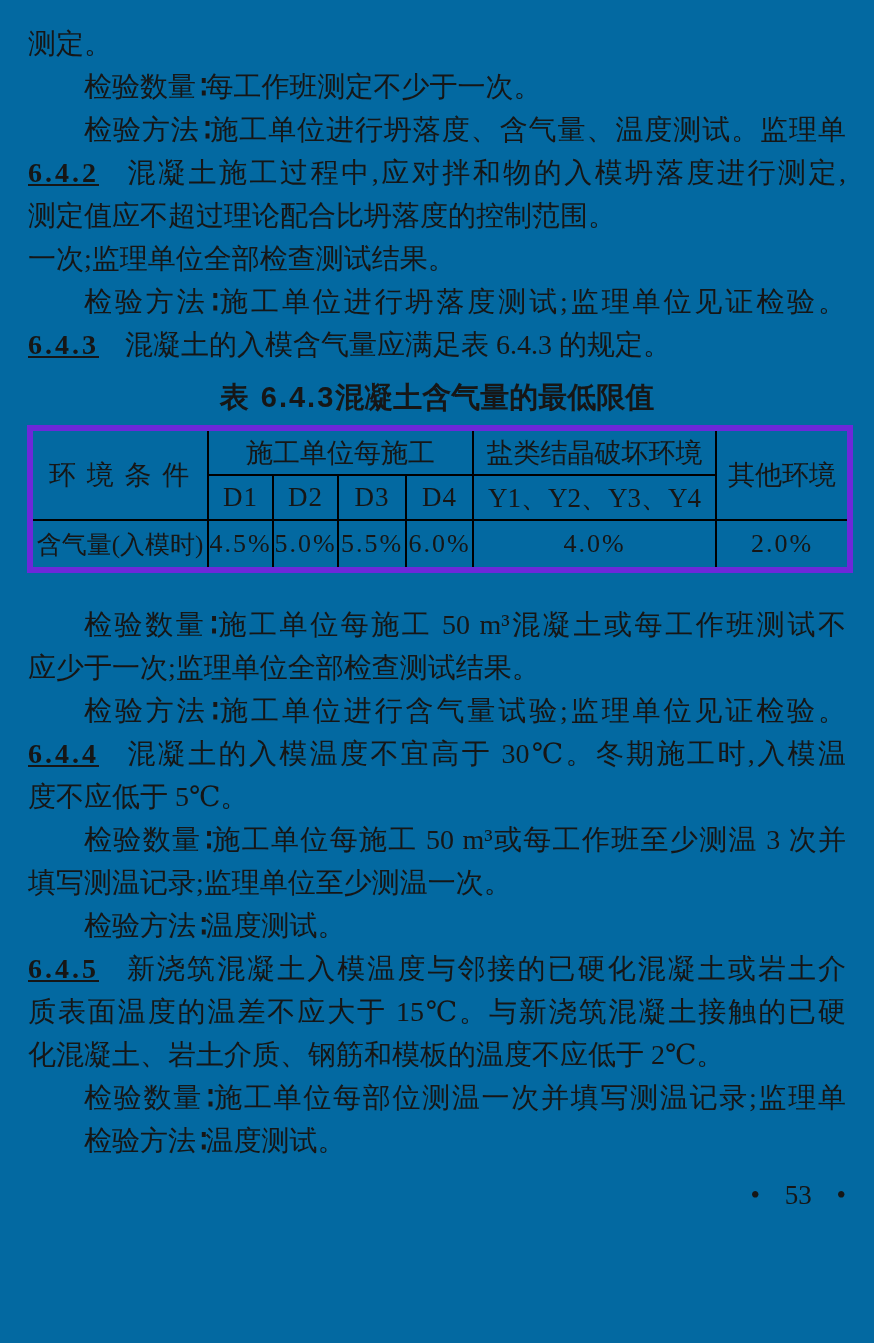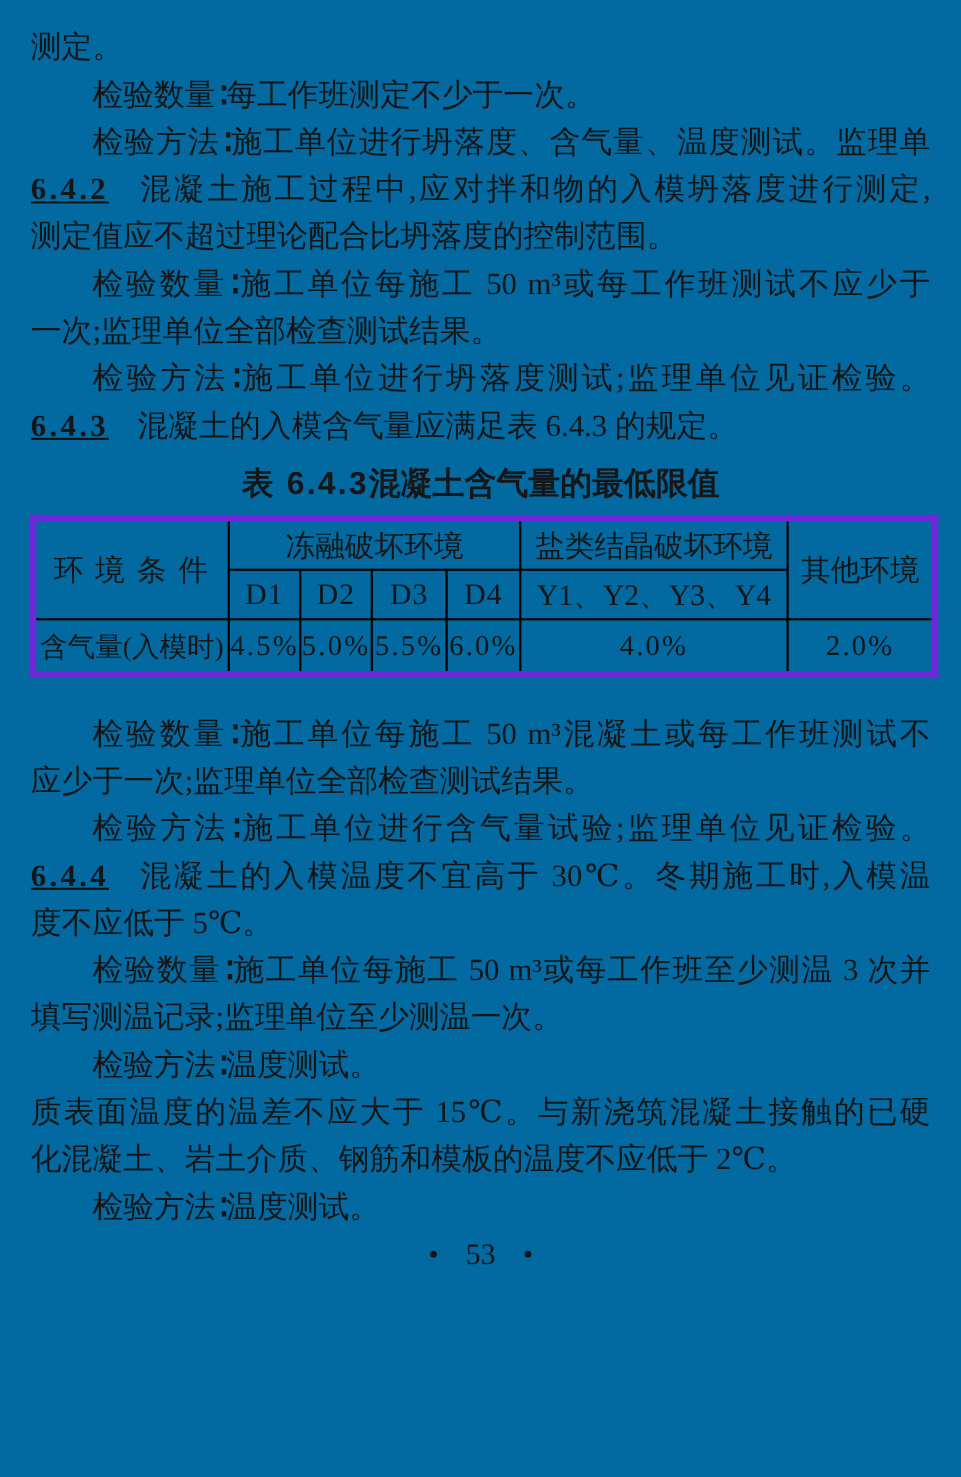--- a/index.html
+++ b/index.html
@@ -58,40 +58,39 @@
   }
   tr.hrow1 td{height:43px;}
   tr.hrow2 td{height:43px;}
   tr.drow td{height:46px;}
   td.env-cell{letter-spacing:2px;font-size:27px;}
   td.rowlabel{font-size:25px;}
   td.val{letter-spacing:2px;font-size:26px;}
   td.dlab{letter-spacing:1px;}
   .bottom-block{margin-top:30px;}
   .footer{
-    margin:4px 28px 0 28px;
+    margin:16px 28px 0 28px;
     width:818px;
-    text-align:center;
+    text-align:right;
     font-size:27px;
     line-height:34px;
     word-spacing:18px;
   }
 </style>
 </head>
 <body>
 
 <div class="page">
 
   <div class="text-block">
     <p class="ln">测定。</p>
     <p class="ln ind">检验数量∶每工作班测定不少于一次。</p>
     <p class="ln ind fill">检验方法∶施工单位进行坍落度、含气量、温度测试。监理单</p>
     <p class="ln fill"><b class="num">6.4.2</b><span>混凝土施工过程中,应对拌和物的入模坍落度进行测定,</span></p>
     <p class="ln">测定值应不超过理论配合比坍落度的控制范围。</p>
-    <p class="ln ind fill">检验数量∶施工单位每施工 50 m³或每工作班测试不应少于</p>
     <p class="ln">一次;监理单位全部检查测试结果。</p>
     <p class="ln ind fill">检验方法∶施工单位进行坍落度测试;监理单位见证检验。</p>
     <p class="ln"><b class="num">6.4.3</b><span>混凝土的入模含气量应满足表 6.4.3 的规定。</span></p>
   </div>
 
   <div class="caption">
     <span class="cap-num">表 6.4.3</span><span>混凝土含气量的最低限值</span>
   </div>
 
   <table class="tbl">
@@ -100,21 +99,21 @@
       <col style="width:65px">
       <col style="width:65px">
       <col style="width:68px">
       <col style="width:67px">
       <col style="width:243px">
       <col style="width:134px">
     </colgroup>
     <tbody>
         <tr class="hrow1">
       <td rowspan="2" class="env-cell">环 境 条 件</td>
-      <td colspan="4">冻融破坏环境</td>
+      <td colspan="4">施工单位每施工</td>
       <td>盐类结晶破坏环境</td>
       <td rowspan="2">其他环境</td>
     </tr>
     <tr class="hrow2">
       <td class="dlab">D1</td>
       <td class="dlab">D2</td>
       <td class="dlab">D3</td>
       <td class="dlab">D4</td>
       <td>Y1、Y2、Y3、Y4</td>
     </tr>
@@ -132,20 +131,22 @@
 
   <div class="text-block bottom-block">
     <p class="ln ind fill">检验数量∶施工单位每施工 50 m³混凝土或每工作班测试不</p>
     <p class="ln">应少于一次;监理单位全部检查测试结果。</p>
     <p class="ln ind fill">检验方法∶施工单位进行含气量试验;监理单位见证检验。</p>
     <p class="ln fill"><b class="num">6.4.4</b><span>混凝土的入模温度不宜高于 30℃。冬期施工时,入模温</span></p>
     <p class="ln">度不应低于 5℃。</p>
     <p class="ln ind fill">检验数量∶施工单位每施工 50 m³或每工作班至少测温 3 次并</p>
     <p class="ln">填写测温记录;监理单位至少测温一次。</p>
     <p class="ln ind">检验方法∶温度测试。</p>
+    <p class="ln fill"><b class="num">6.4.5</b><span>新浇筑混凝土入模温度与邻接的已硬化混凝土或岩土介</span></p>
     <p class="ln fill">质表面温度的温差不应大于 15℃。与新浇筑混凝土接触的已硬</p>
     <p class="ln">化混凝土、岩土介质、钢筋和模板的温度不应低于 2℃。</p>
+    <p class="ln ind fill">检验数量∶施工单位每部位测温一次并填写测温记录;监理单</p>
     <p class="ln ind">检验方法∶温度测试。</p>
   </div>
 
   <div class="footer">• 53 •</div>
 
 </div>
 
 </body></html>

